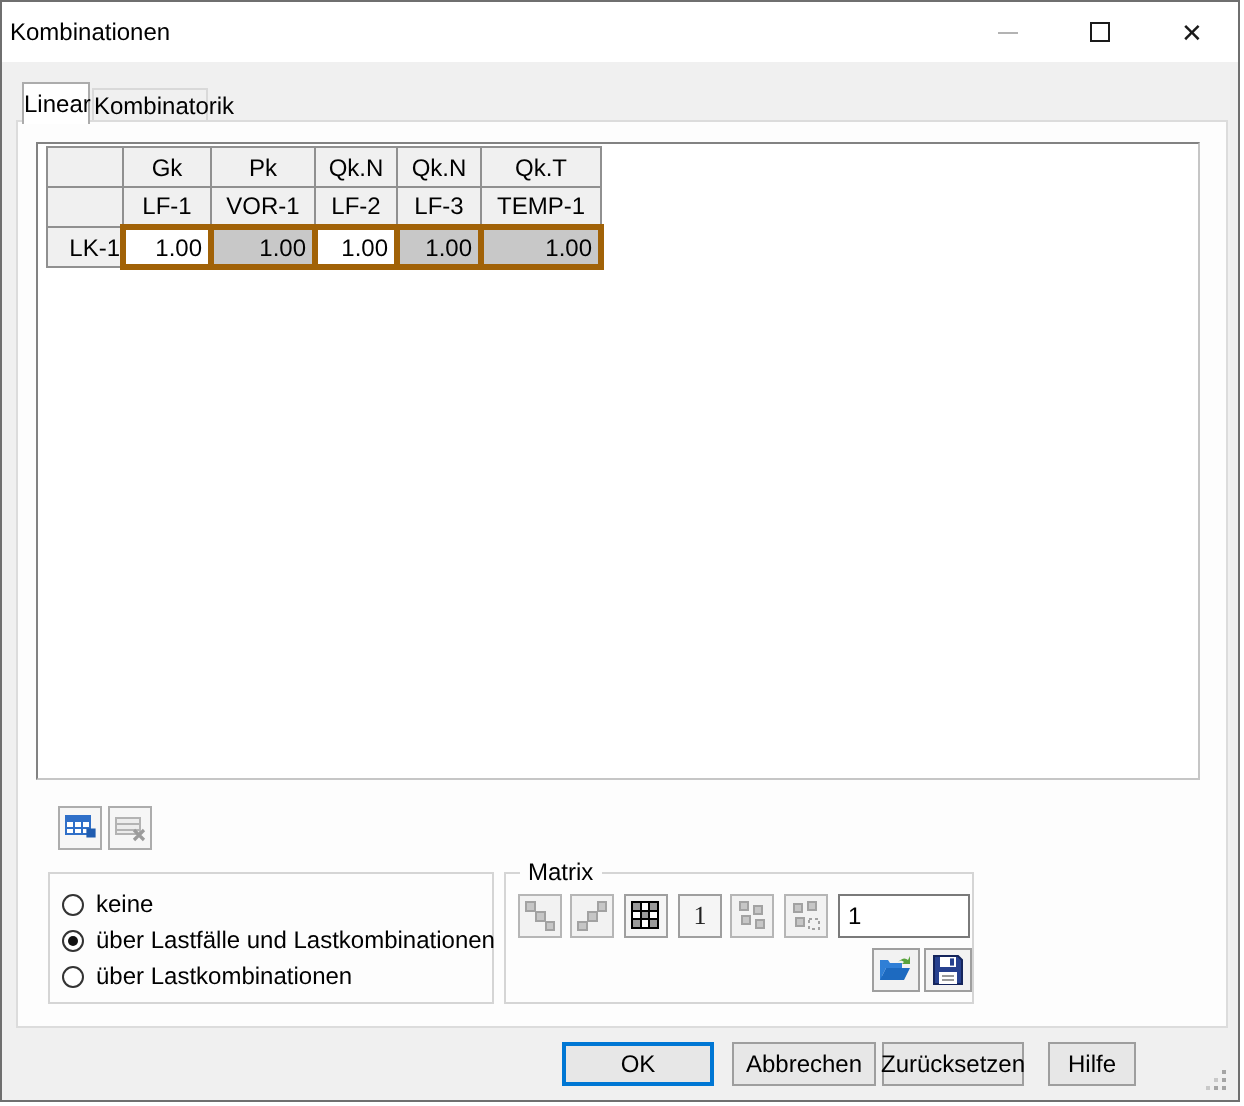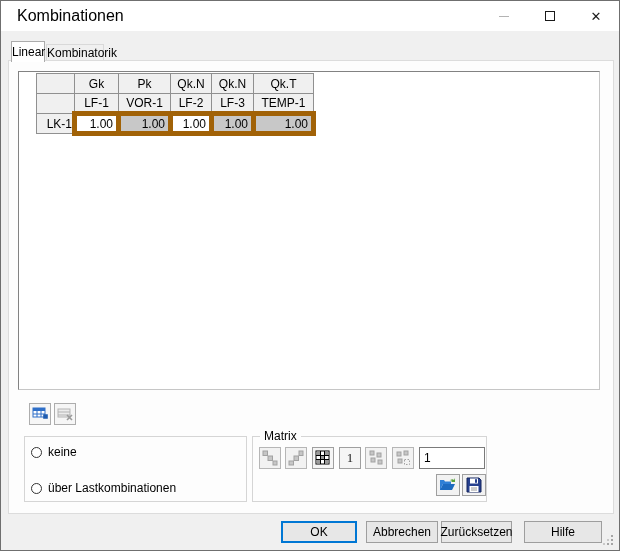--- a/index.html
+++ b/index.html
@@ -2,46 +2,46 @@
 <html><head>
 <meta charset="utf-8">
 <style>
   * { box-sizing: border-box; margin: 0; padding: 0; }
   html,body { width:622px; height:553px; }
   body { font-family:"Liberation Sans", sans-serif; font-size:12px; color:#000; }
   .dialog { position:relative; width:620px; height:551px; border:1px solid #6f6f6f; background:#f0f0f0; overflow:hidden; }
 
   
   .titlebar { position:absolute; left:0; top:0; width:100%; height:30px; background:#ffffff; display:flex; align-items:center; }
-  .title-text { padding-left:16px; font-size:16px; }
+  .title-text { padding-left:4px; font-size:12px; }
   .win-controls { position:absolute; right:0; top:0; height:30px; display:flex; }
   .win-btn { width:46px; height:30px; display:flex; align-items:center; justify-content:center; }
   .min-glyph { width:10px; height:1px; background:#b3b3b3; }
   .max-glyph { width:10px; height:10px; border:1px solid #1a1a1a; background:transparent; }
   .close-glyph { font-size:13px; color:#1a1a1a; line-height:1; }
 
   
   .tab { position:absolute; display:flex; align-items:center; justify-content:flex-start; font-size:12px; }
   .tab.active { left:10px; top:40px; width:34px; height:21px; background:#ffffff; border:1px solid #acacac; border-bottom:none; z-index:3; }
   .tab.inactive { left:45px; top:43px; width:58px; height:17px; background:#f0f0f0; border:1px solid #d9d9d9; border-bottom:none; z-index:1; }
 
   
   .tabpage { position:absolute; left:7px; top:59px; width:606px; height:454px; background:#fdfdfd; border:1px solid #dcdcdc; z-index:2; }
 
   
   .grid-panel { position:absolute; left:9px; top:10px; width:582px; height:319px; background:#ffffff; border:1px solid; border-color:#828282 #c6c6c6 #c6c6c6 #828282; }
 
-  table.combi { border-collapse:collapse; margin:1px 0 0 17px; font-size:12px; }
+  table.combi { border-collapse:collapse; margin:1px 0 0 4px; font-size:12px; }
   table.combi td { height:20px; padding:0; }
   .hcell { background:#f0f0f0; border:1px solid #909090; text-align:center; }
   .corner { background:#f0f0f0; border:1px solid #909090; }
   .rowhdr { background:#f0f0f0; border:1px solid #909090; text-align:right; }
   .hcell.under { border-bottom-color:#000; }
   .rowhdr.edge { border-right-color:#000; }
-  .vcell { border:5px solid #a16207; text-align:right; padding-right:3px !important; }
+  .vcell { border:3px solid #a16207; text-align:right; padding-right:3px !important; }
   .vcell.white { background:#ffffff; }
   .vcell.gray { background:#c8c8c8; }
   .c0{width:38px}.c1{width:44px}.c2{width:52px}.c3{width:41px}.c4{width:42px}.c5{width:60px}
 
   
   .tool-btn { position:absolute; width:22px; height:22px; background:#f6f6f6; border:1px solid #adadad; display:flex; align-items:center; justify-content:center; }
   .tool-btn.add { left:20px; top:342px; }
   .tool-btn.del { left:45px; top:342px; }
 
   
@@ -61,21 +61,21 @@
   .m-btn.en { background:#f5f5f5; border-color:#9f9f9f; }
   .m-one { font-size:13px; font-family:"Liberation Serif", serif; color:#222; }
   .m-input { position:absolute; left:166px; top:10px; width:66px; height:22px; border:1px solid #7a7a7a; font-family:"Liberation Sans",sans-serif; font-size:12px; padding-left:4px; background:#fff; }
   .io-btn { position:absolute; width:24px; height:22px; background:#f2f2f2; border:1px solid #9f9f9f; display:flex; align-items:center; justify-content:center; }
 
   
   .btn { position:absolute; top:520px; height:22px; background:#e7e7e7; border:1px solid #9e9e9e; display:flex; align-items:center; justify-content:center; font-size:12px; font-family:"Liberation Sans",sans-serif; }
   .btn.ok { left:280px; width:76px; border:2px solid #0077d4; }
   .btn.cancel { left:365px; width:72px; }
   .btn.reset { left:440px; width:71px; }
-  .btn.help { left:523px; width:78px; }
+  .btn.help { left:523px; width:44px; }
 
   .grip { position:absolute; right:5px; bottom:4px; }
 </style>
 </head>
 <body>
 
 <div class="dialog">
 
   <div class="titlebar">
     <span class="title-text">Kombinationen</span>
@@ -149,20 +149,24 @@
         <line x1="1" y1="9" x2="13" y2="9" stroke="#b3b3b3"></line>
         <path d="M10 9 l5 5 M15 9 l-5 5" stroke="#9b9b9b" stroke-width="1.6"></path>
       </svg>
     </div>
 
     <div class="groupbox gb-minmax">
       <div class="radio-row" style="top:8px;">
         <span class="radio-circle"></span>
         <span class="radio-label">keine</span>
       </div>
+      <div class="radio-row" style="top:26px;">
+        <span class="radio-circle checked"></span>
+        <span class="radio-label">über Lastfälle und Lastkombinationen</span>
+      </div>
       <div class="radio-row" style="top:44px;">
         <span class="radio-circle"></span>
         <span class="radio-label">über Lastkombinationen</span>
       </div>
     </div>
 
     <div class="groupbox gb-matrix">
       <span class="gb-label">Matrix</span>
 
       <div class="m-btn" style="left:6px; top:10px;">

